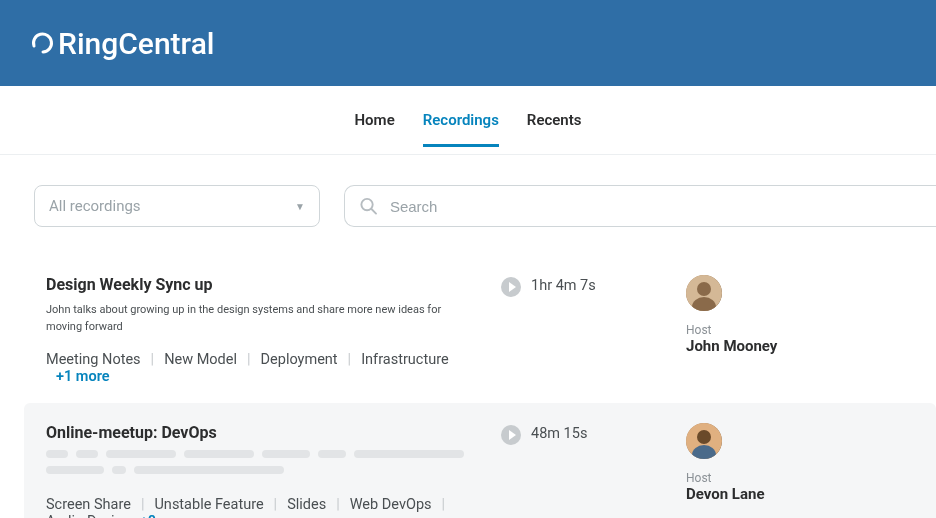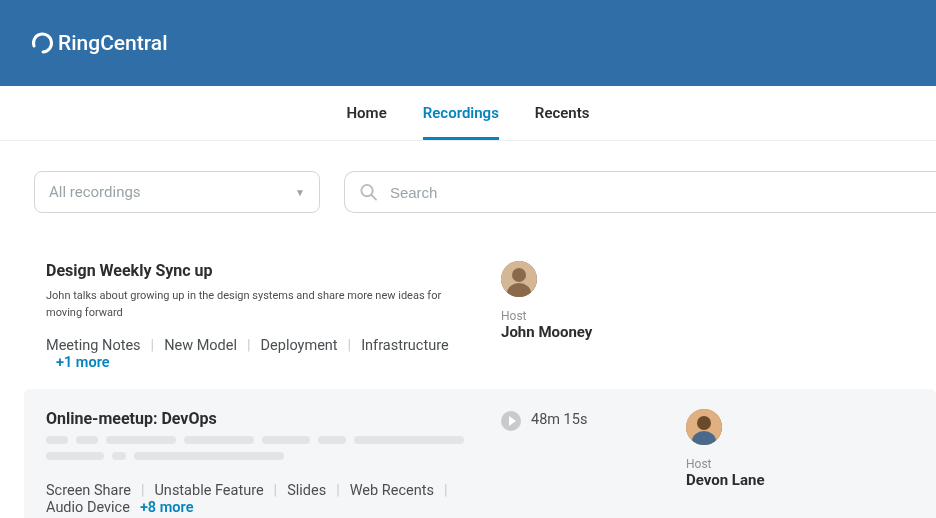--- a/index.html
+++ b/index.html
@@ -1,21 +1,21 @@
 <!DOCTYPE html>
 <html><head>
 <meta charset="utf-8">
 <style>
   * { box-sizing: border-box; margin: 0; padding: 0; }
   body { font-family: -apple-system, BlinkMacSystemFont, "Segoe UI", Roboto, Helvetica, Arial, sans-serif; color: #222; width: 936px; height: 518px; overflow: hidden; background: #fff; }
   .header { background: #2B6CB0; background: #2f6fa6; background: #2a6ca8; height: 86px; display:flex; align-items:center; padding-left:30px; }
   .header { background:#2e6ca9; }
-  .brand { color:#fff; font-size:21px; font-weight:500; display:flex; align-items:center; }
+  .brand { color:#fff; font-size:30px; font-weight:500; display:flex; align-items:center; }
   .brand svg { margin-right:2px; }
-  .nav { height:55px; border-bottom:1px solid #eceff1; display:flex; align-items:center; justify-content:center; gap:36px; }
+  .nav { height:69px; border-bottom:1px solid #eceff1; display:flex; align-items:center; justify-content:center; gap:28px; }
   .nav-item { font-size:15px; color:#2c2d2e; font-weight:600; cursor:pointer; padding:17px 0 15px; border-bottom:3px solid transparent; }
   .nav-item.active { color:#0684bd; border-bottom-color:#0684bd; }
   .controls { padding:30px 0 0 34px; display:flex; gap:24px; }
   .filter-select { width:286px; height:42px; border:1px solid #d0d6d9; border-radius:8px; display:flex; align-items:center; justify-content:space-between; padding:0 14px; color:#9aa3a8; font-size:15px; cursor:pointer; background:#fff; }
   .search-box { flex:1; height:42px; border:1px solid #d0d6d9; border-radius:10px; display:flex; align-items:center; padding:0 14px; color:#9aa3a8; font-size:15px; gap:12px; background:#fff; border-right:none; border-top-right-radius:0; border-bottom-right-radius:0; }
   .search-box input { border:none; outline:none; font-size:15px; color:#222; background:transparent; width:100%; }
   .search-box input::placeholder { color:#9aa3a8; }
   .cards { padding: 28px 0 0 0; }
   .card { padding:20px 0 18px 46px; display:flex; position:relative; }
   .card.selected { background:#f5f6f7; margin-left:24px; border-radius:6px; padding-left:22px; }
@@ -83,20 +83,24 @@
         <span>Meeting Notes</span>
           <span class="tag-sep">|</span>
         <span>New Model</span>
           <span class="tag-sep">|</span>
         <span>Deployment</span>
           <span class="tag-sep">|</span>
         <span>Infrastructure</span>
         <span class="tag-more">+1 more</span>
       </div>
     </div>
+    <div class="card-mid">
+      <div class="play-icon"></div>
+      <div class="duration">1hr 4m 7s</div>
+    </div>
     <div class="card-host">
       <div class="avatar">
         <svg viewBox="0 0 36 36">
             <circle cx="18" cy="18" r="18" fill="#d4b896"></circle>
             <circle cx="18" cy="14" r="7" fill="#8a6a4a"></circle>
             <ellipse cx="18" cy="32" rx="12" ry="10" fill="#8a6a4a"></ellipse>
           </svg>
       </div>
       <div>
         <div class="host-label">Host</div>
@@ -124,21 +128,21 @@
           <div class="skel" style="width:150px"></div>
         </div>
       </div>
       <div class="tags">
         <span>Screen Share</span>
           <span class="tag-sep">|</span>
         <span>Unstable Feature</span>
           <span class="tag-sep">|</span>
         <span>Slides</span>
           <span class="tag-sep">|</span>
-        <span>Web Recents</span>
+        <span>Web DevOps</span>
           <span class="tag-sep">|</span>
         <span>Audio Device</span>
         <span class="tag-more">+8 more</span>
       </div>
     </div>
     <div class="card-mid">
       <div class="play-icon"></div>
       <div class="duration">48m 15s</div>
     </div>
     <div class="card-host">

